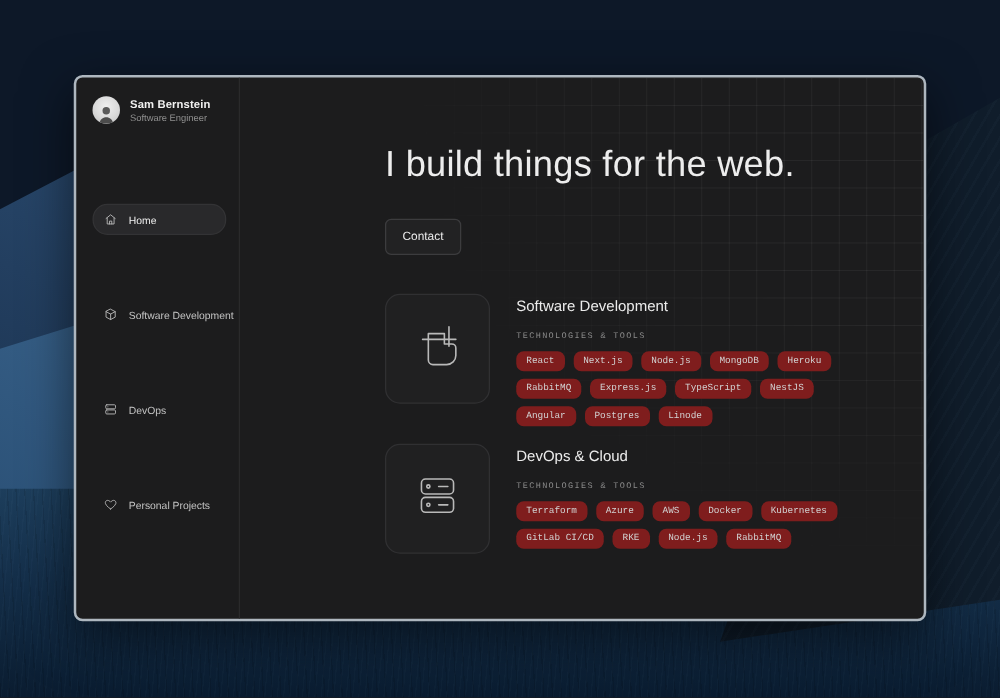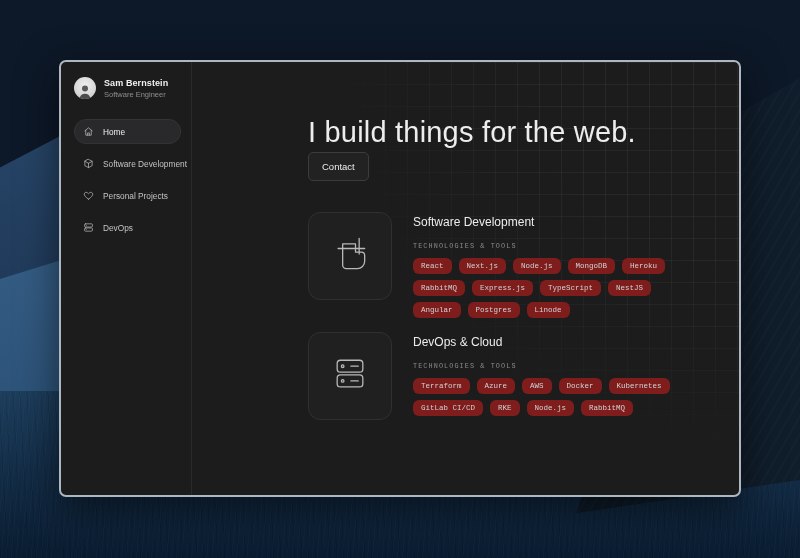--- a/index.html
+++ b/index.html
@@ -40,31 +40,31 @@
 
   
   .sidebar { width:131px; flex:0 0 131px; border-right:1px solid #2a2a2b; padding:15px 10px 12px 13px; position:relative; z-index:2; }
   .profile { display:flex; align-items:center; gap:8px; margin-bottom:20px; }
   .avatar { width:22px; height:22px; border-radius:50%; background:radial-gradient(circle at 50% 38%,#efefef 0%,#d9d9d9 55%,#bfbfbf 100%); overflow:hidden; flex:0 0 22px; display:flex; align-items:flex-end; justify-content:center; }
   .avatar svg { width:16px; height:16px; display:block; }
   .profile-name { font-size:9px; font-weight:700; color:#f1f1f1; letter-spacing:.1px; }
   .profile-role { font-size:7.5px; color:#8f8f8f; margin-top:2px; }
 
   .nav { display:flex; flex-direction:column; gap:7px; }
-  .nav-item { display:flex; align-items:center; gap:9px; padding:7px 9px; border-radius:12px; color:#c3c3c3; cursor:pointer; }
+  .nav-item { display:flex; align-items:center; gap:9px; padding:7px 9px; border-radius:12px; color:#c3c3c3; cursor:pointer;margin-top:44px; }
   .nav-item.active { background:#29292b; border:1px solid #333335; color:#f0f0f0; padding:6px 8px; }
   .nav-icon { width:11px; height:11px; display:flex; align-items:center; justify-content:center; color:#b9b9b9; }
   .nav-icon svg { width:11px; height:11px; stroke:currentColor; fill:none; stroke-width:1.6; stroke-linecap:round; stroke-linejoin:round; }
   .nav-label { font-size:8.3px; white-space:nowrap; }
 
   
   .main { flex:1; position:relative; padding:24px 0 0 116px; z-index:1; }
   .hero-heading { font-weight:300; font-size:29px; line-height:31px; color:#ededed; letter-spacing:.2px; }
   .hero-desc { margin-top:9px; width:274px; font-size:10px; line-height:16px; color:#c6c6c6; }
-  .contact-btn { margin-top:4px; display:inline-block; padding:8px 13px; font-size:9.5px; color:#ececec;
+  .contact-btn { margin-top:27px; display:inline-block; padding:8px 13px; font-size:9.5px; color:#ececec;
     background:#222223; border:1px solid #3c3c3e; border-radius:5px; cursor:pointer; font-family:inherit; }
 
   .sections { margin-top:31px; display:flex; flex-direction:column; gap:14px; }
   .section { display:flex; gap:21px; }
   .icon-card { width:84px; height:88px; flex:0 0 84px; background:#202021; border:1px solid #303032; border-radius:12px;
     display:flex; align-items:center; justify-content:center; }
   .icon-card svg { width:44px; height:44px; stroke:#b9b9b9; fill:none; stroke-width:1.4; stroke-linecap:round; stroke-linejoin:round; }
   .section-body { padding-top:3px; }
   .section-title { font-size:12px; font-weight:400; color:#ececec; }
   .tools-label { margin-top:13px; font-family:Liberation Mono, monospace; font-size:6.8px; letter-spacing:1.1px; color:#8a8a8a; }
@@ -116,34 +116,34 @@
               <path d="M12 3 20 7.2v9.6L12 21 4 16.8V7.2Z"></path>
               <path d="M4 7.2 12 11.5l8-4.3"></path>
               <path d="M12 11.5V21"></path>
             </svg>
           </span>
       <span class="nav-label">Software Development</span>
     </div>
         <div class="nav-item">
       <span class="nav-icon">
             <svg viewBox="0 0 24 24">
-              <path d="M12 20s-7.5-4.6-9-9.3C2 7.6 4 5 6.8 5c2 0 3.6 1.2 5.2 3.1C13.6 6.2 15.2 5 17.2 5 20 5 22 7.6 21 10.7 19.5 15.4 12 20 12 20Z"></path>
-            </svg>
-          </span>
-      <span class="nav-label">Personal Projects</span>
-    </div>
-        <div class="nav-item">
-      <span class="nav-icon">
-            <svg viewBox="0 0 24 24">
               <rect x="3.5" y="4" width="17" height="7" rx="1.8"></rect>
               <rect x="3.5" y="13" width="17" height="7" rx="1.8"></rect>
               <path d="M7.2 7.5h.01M7.2 16.5h.01"></path>
             </svg>
           </span>
       <span class="nav-label">DevOps</span>
+    </div>
+        <div class="nav-item">
+      <span class="nav-icon">
+            <svg viewBox="0 0 24 24">
+              <path d="M12 20s-7.5-4.6-9-9.3C2 7.6 4 5 6.8 5c2 0 3.6 1.2 5.2 3.1C13.6 6.2 15.2 5 17.2 5 20 5 22 7.6 21 10.7 19.5 15.4 12 20 12 20Z"></path>
+            </svg>
+          </span>
+      <span class="nav-label">Personal Projects</span>
     </div>
       </div>
   </div>
 
   <div class="main">
     <h1 class="hero-heading">
       <br>
       <span>I build things for the web.</span>
     </h1>
     <button class="contact-btn">Contact</button>

